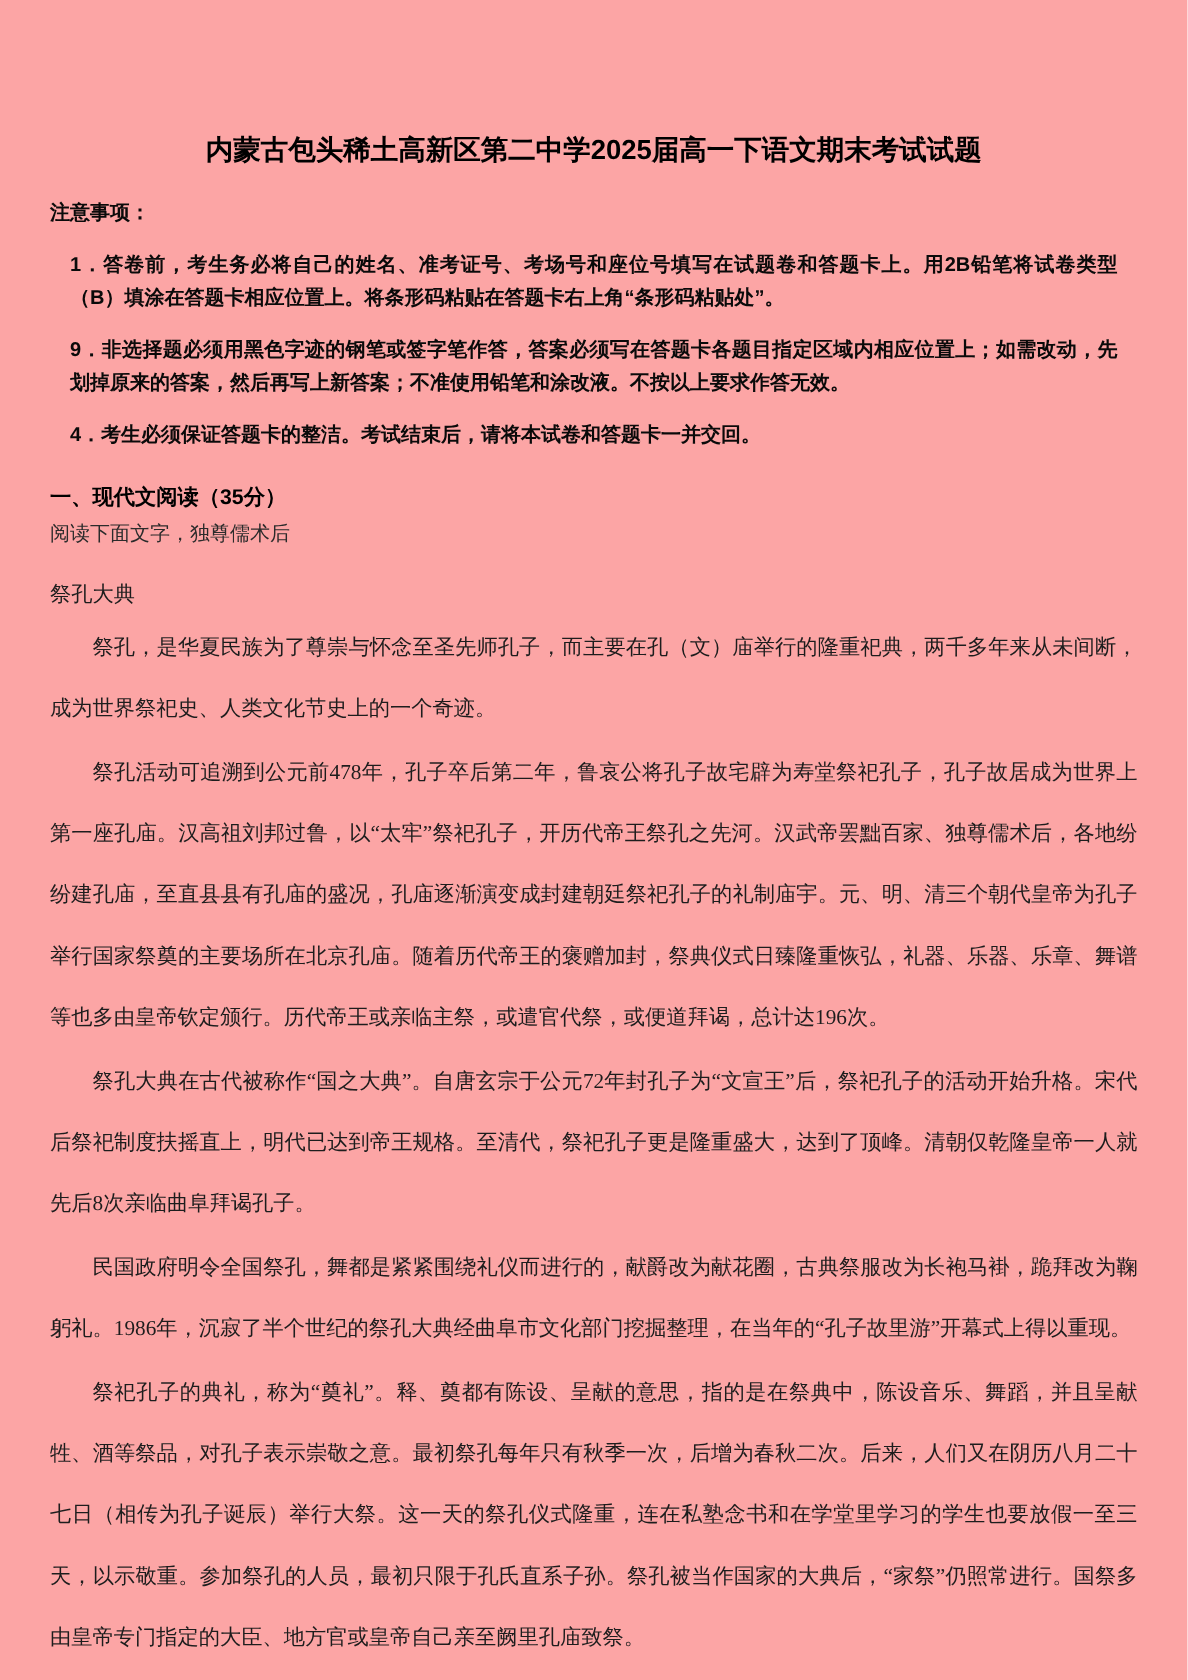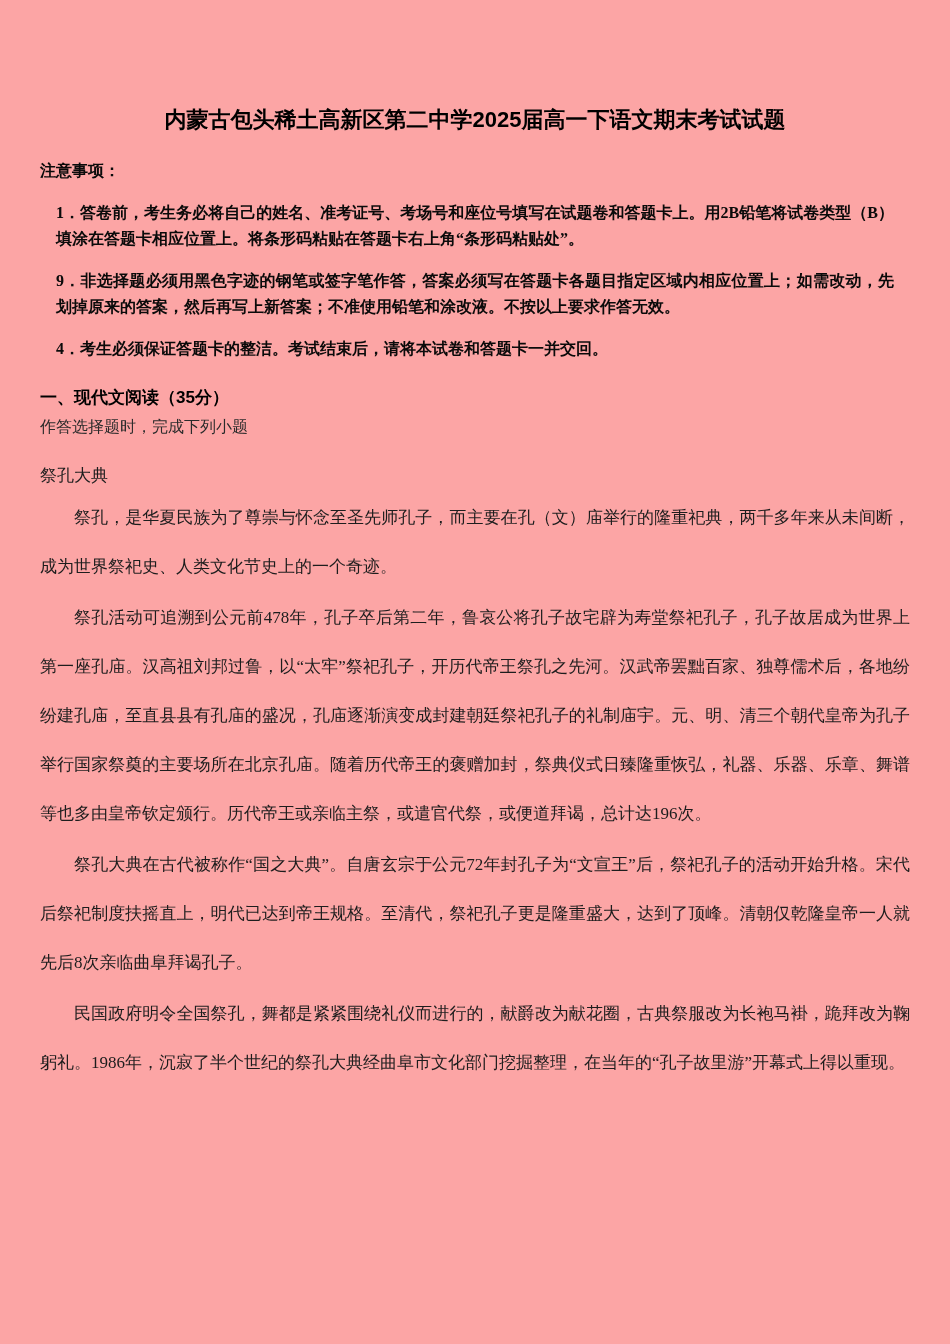--- a/index.html
+++ b/index.html
@@ -17,21 +17,21 @@
   .title {
     font-family: "Liberation Sans", sans-serif;
     font-weight: bold;
     font-size: 22px;
     line-height: 28px;
     text-align: center;
     margin: 0 0 24px 0;
     color: #000;
   }
   .notice {
-    font-family: Liberation Serif, serif;
+    font-family: Liberation Sans, sans-serif;
     font-weight: bold;
     font-size: 16px;
     line-height: 26px;
     color: #0a0a0a;
   }
   .notice-heading { margin: 0; }
   .notice-item { margin: 16px; text-align: justify; }
   .section-heading {
     font-family: "Liberation Sans", sans-serif;
     font-weight: bold;
@@ -71,24 +71,25 @@
 
   <div class="notice">
     <p class="notice-heading">注意事项：</p>
     <p class="notice-item">1．答卷前，考生务必将自己的姓名、准考证号、考场号和座位号填写在试题卷和答题卡上。用2B铅笔将试卷类型（B）填涂在答题卡相应位置上。将条形码粘贴在答题卡右上角“条形码粘贴处”。</p>
     <p class="notice-item">9．非选择题必须用黑色字迹的钢笔或签字笔作答，答案必须写在答题卡各题目指定区域内相应位置上；如需改动，先划掉原来的答案，然后再写上新答案；不准使用铅笔和涂改液。不按以上要求作答无效。</p>
     <p class="notice-item">4．考生必须保证答题卡的整洁。考试结束后，请将本试卷和答题卡一并交回。</p>
   </div>
 
   <div class="section-heading">一、现代文阅读（35分）</div>
 
-  <div class="instruction">作答选择题时，完成下列小题</div>
+  <div class="instruction">阅读下面文字，独尊儒术后</div>
 
   <div class="passage-title">祭孔大典</div>
 
   <div class="passage">
     <p>祭孔，是华夏民族为了尊崇与怀念至圣先师孔子，而主要在孔（文）庙举行的隆重祀典，两千多年来从未间断，成为世界祭祀史、人类文化节史上的一个奇迹。</p>
     <p>祭孔活动可追溯到公元前478年，孔子卒后第二年，鲁哀公将孔子故宅辟为寿堂祭祀孔子，孔子故居成为世界上第一座孔庙。汉高祖刘邦过鲁，以“太牢”祭祀孔子，开历代帝王祭孔之先河。汉武帝罢黜百家、独尊儒术后，各地纷纷建孔庙，至直县县有孔庙的盛况，孔庙逐渐演变成封建朝廷祭祀孔子的礼制庙宇。元、明、清三个朝代皇帝为孔子举行国家祭奠的主要场所在北京孔庙。随着历代帝王的褒赠加封，祭典仪式日臻隆重恢弘，礼器、乐器、乐章、舞谱等也多由皇帝钦定颁行。历代帝王或亲临主祭，或遣官代祭，或便道拜谒，总计达196次。</p>
     <p>祭孔大典在古代被称作“国之大典”。自唐玄宗于公元72年封孔子为“文宣王”后，祭祀孔子的活动开始升格。宋代后祭祀制度扶摇直上，明代已达到帝王规格。至清代，祭祀孔子更是隆重盛大，达到了顶峰。清朝仅乾隆皇帝一人就先后8次亲临曲阜拜谒孔子。</p>
     <p>民国政府明令全国祭孔，舞都是紧紧围绕礼仪而进行的，献爵改为献花圈，古典祭服改为长袍马褂，跪拜改为鞠躬礼。1986年，沉寂了半个世纪的祭孔大典经曲阜市文化部门挖掘整理，在当年的“孔子故里游”开幕式上得以重现。</p>
+    <p>祭祀孔子的典礼，称为“奠礼”。释、奠都有陈设、呈献的意思，指的是在祭典中，陈设音乐、舞蹈，并且呈献牲、酒等祭品，对孔子表示崇敬之意。最初祭孔每年只有秋季一次，后增为春秋二次。后来，人们又在阴历八月二十七日（相传为孔子诞辰）举行大祭。这一天的祭孔仪式隆重，连在私塾念书和在学堂里学习的学生也要放假一至三天，以示敬重。参加祭孔的人员，最初只限于孔氏直系子孙。祭孔被当作国家的大典后，“家祭”仍照常进行。国祭多由皇帝专门指定的大臣、地方官或皇帝自己亲至阙里孔庙致祭。</p>
   </div>
 
 </div>
 
 </body></html>

